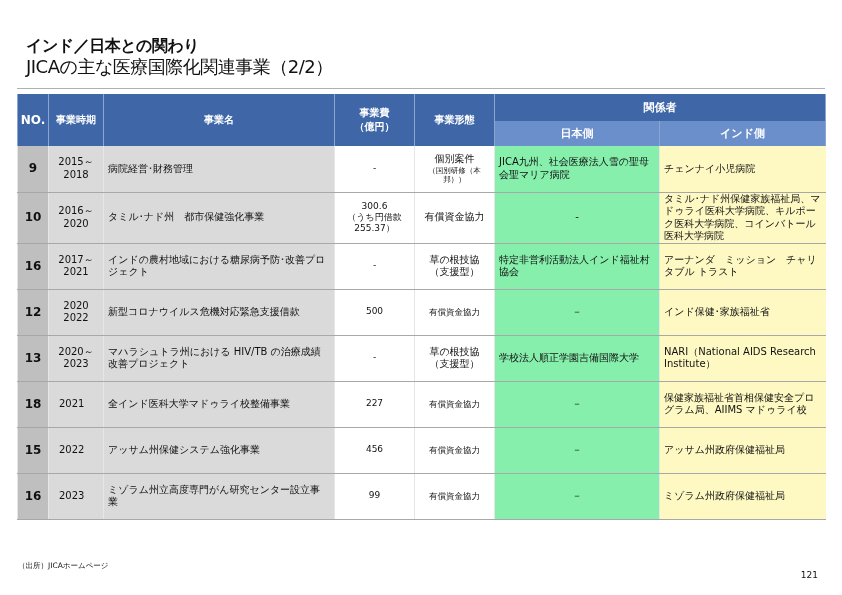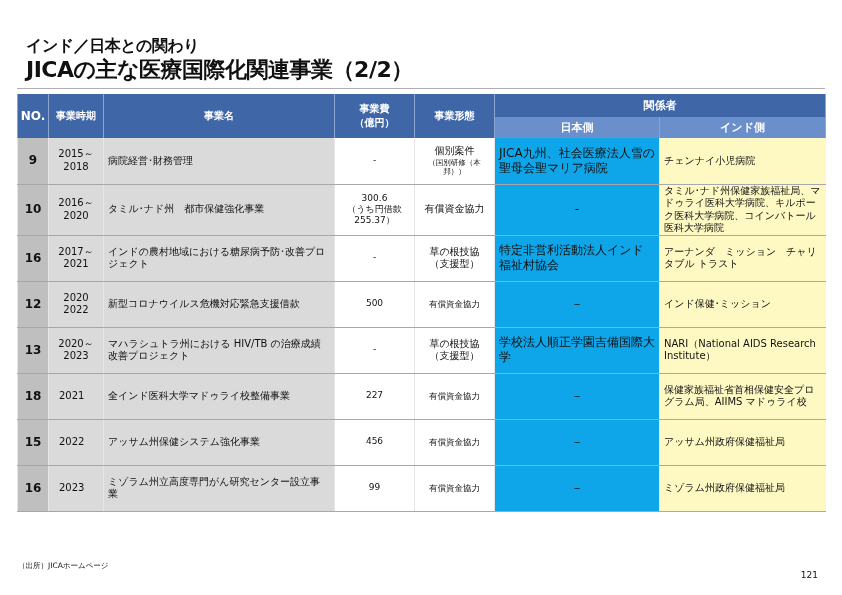--- a/index.html
+++ b/index.html
@@ -4,21 +4,21 @@
 <style>
   html, body { margin: 0; padding: 0; }
   body {
     width: 842px; height: 595px; background: #ffffff; position: relative; overflow: hidden;
     font-family: "DejaVu Sans", "Liberation Sans", sans-serif; color: #111;
   }
   .subtitle {
     position: absolute; left: 26px; top: 36px; font-size: 16px; font-weight: bold; letter-spacing: -0.5px;
   }
   .title {
-    position: absolute; left: 26px; top: 55px; font-size: 22px; font-weight: bold; letter-spacing: -0.5px;
+    position: absolute; left: 26px; top: 55px; font-size: 18px; font-weight: normal; letter-spacing: -0.5px;
   }
   .rule {
     position: absolute; left: 17px; top: 88px; width: 808px; height: 1px; background: #b0b0b0;
   }
   table.main {
     position: absolute; left: 17px; top: 94px; width: 808px;
     border-collapse: collapse; table-layout: fixed; font-size: 10px;
   }
   table.main th {
     background: #3f67a8; color: #fff; font-weight: bold; text-align: center; vertical-align: middle;
@@ -30,21 +30,21 @@
     vertical-align: middle; border-bottom: 1px solid #a8a8a8; border-left: 1px solid #e6e6e6; padding: 0 4px;
     line-height: 1.25;
   }
   td.no { background: #bfbfbf; font-weight: bold; font-size: 12px; text-align: center; }
   td.period { background: #dadada; text-align: center; font-size: 10px; }
   td.name { background: #dadada; font-size: 10px; padding-left: 6px; }
   td.cost { text-align: center; font-size: 9px; background: #fff; }
   td.form { text-align: center; font-size: 10px; background: #fff; }
   td.form .small { font-size: 7.5px; display: block; }
   td.form.compact { font-size: 8.5px; }
-  td.jp { font-size: 12px; background: #0ea5e9; }
+  td.jp { font-size: 10px; background: #86efac; }
   td.jp.center { text-align: center; }
   td.in { font-size: 10px; background: #fef9c3; padding-left: 8px; }
   tr.r { height: 46px; }
   .source { position: absolute; left: 18px; top: 561px; font-size: 7.5px; }
   .page { position: absolute; right: 24px; top: 570px; font-size: 9px; }
 </style>
 </head>
 <body>
 
 <div class="subtitle">インド／日本との関わり</div>
@@ -56,21 +56,21 @@
     <col style="width:31px">
     <col style="width:55px">
     <col style="width:231px">
     <col style="width:80px">
     <col style="width:80px">
     <col style="width:165px">
     <col style="width:166px">
   </colgroup>
   <thead>
     <tr>
-      <th rowspan="2" style="font-size:12px;height:44px;margin-left:32px;">NO.</th>
+      <th rowspan="2" style="font-size:12px;height:52px;margin-left:32px;">NO.</th>
       <th rowspan="2">事業時期</th>
       <th rowspan="2">事業名</th>
       <th rowspan="2">
         <div>事業費</div>
         <div>（億円）</div>
       </th>
       <th rowspan="2">事業形態</th>
       <th colspan="2" class="rel">関係者</th>
     </tr>
     <tr>
@@ -129,21 +129,21 @@
     <tr class="r">
       <td class="no">12</td>
       <td class="period">
           <div>2020</div>
           <div>2022</div>
         </td>
       <td class="name">新型コロナウイルス危機対応緊急支援借款</td>
       <td class="cost">500</td>
       <td class="form compact">有償資金協力</td>
       <td class="jp center">－</td>
-      <td class="in">インド保健･ミッション</td>
+      <td class="in">インド保健･家族福祉省</td>
     </tr>
 
     <tr class="r">
       <td class="no">13</td>
       <td class="period">
           <div>2020～</div>
           <div>2023</div>
         </td>
       <td class="name">マハラシュトラ州における HIV/TB の治療成績改善プロジェクト</td>
       <td class="cost">-</td>

